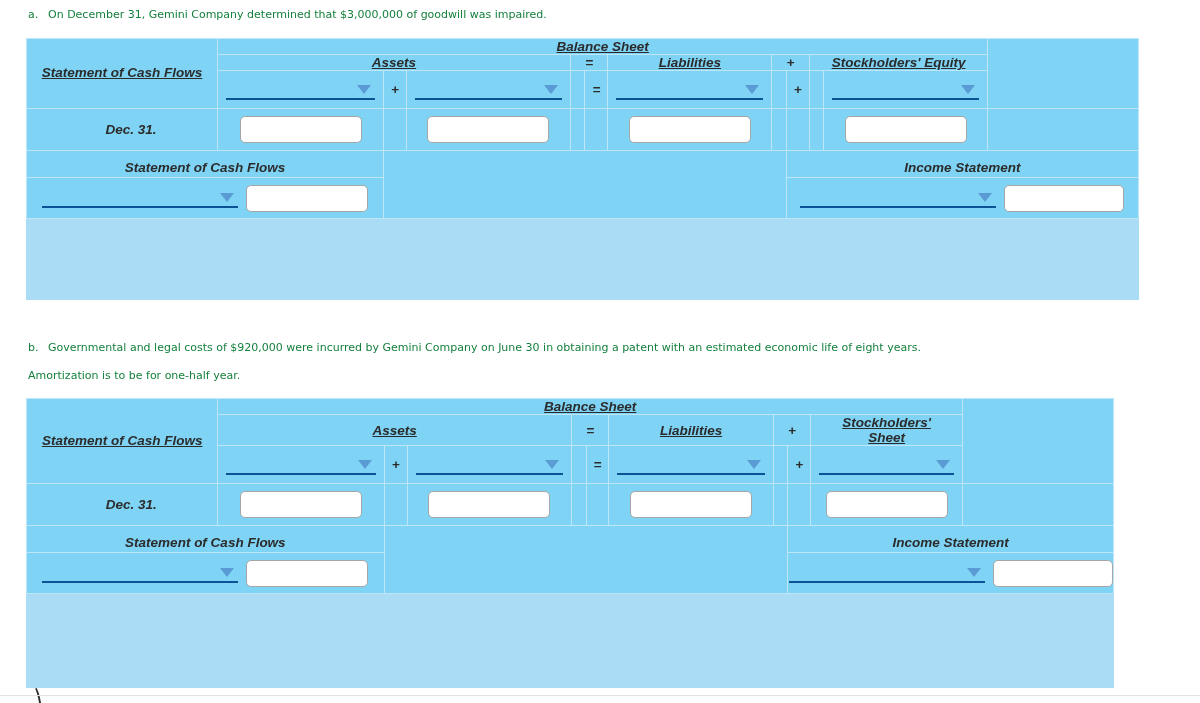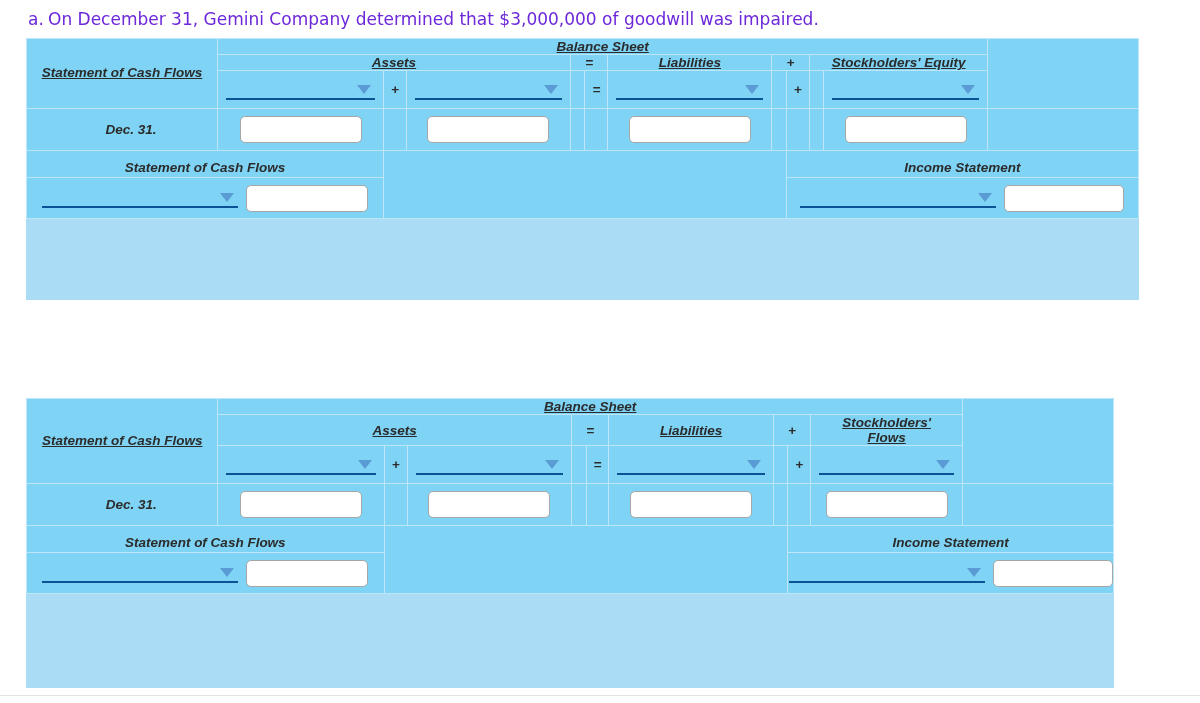--- a/index.html
+++ b/index.html
@@ -14,22 +14,22 @@
   }
   .page {
     position: relative;
     width: 1200px;
     height: 703px;
     background: #ffffff;
   }
 
   
   .prompt {
-    font-size: 17px;
-    color: #6d28d9;
+    font-size: 11px;
+    color: #15803d;
     line-height: 1.62;
     font-family: "DejaVu Sans", sans-serif;
   }
   .prompt-a {
     position: absolute;
     left: 28px;
     top: 6px;
     width: 1160px;
   }
   .prompt-b {
@@ -288,20 +288,25 @@
               <span class="caret"></span>
             </span>
             <input class="amt wide" type="text" value="" style="">
           </span>
         </td>
       </tr>
     </tbody>
       </table>
   </div>
 
+  <div class="prompt prompt-b">
+    <div class="arc"></div>
+    <span class="marker">b.</span><span>Governmental and legal costs of $920,000 were incurred by Gemini Company on June 30 in obtaining a patent with an estimated economic life of eight years.</span>
+    <span class="prompt-line2">Amortization is to be for one-half year.</span>
+  </div>
 
   <div class="sheet" id="sheet-b">
     <table class="grid" style="width:1088px;">
       <colgroup>
         <col style="width:184px">
         <col style="width:160px">
         <col style="width:22px">
         <col style="width:158px">
         <col style="width:14px">
         <col style="width:22px">
@@ -328,21 +333,21 @@
         <td colspan="3">
           <span class="cell-pad">Assets</span>
         </td>
         <td colspan="2" class="op">=</td>
         <td>
           <span class="cell-pad">Liabilities</span>
         </td>
         <td colspan="2" class="op">+</td>
         <td colspan="2">
           <span class="cell-pad">Stockholders'</span>
-          <span class="cell-pad" style="padding-top:2px;">Flows</span>
+          <span class="cell-pad" style="padding-top:2px;">Sheet</span>
         </td>
       </tr>
 
       <tr>
         <td>
           <span class="dd">
             <span class="caret"></span>
           </span>
         </td>
         <td class="op">+</td>

